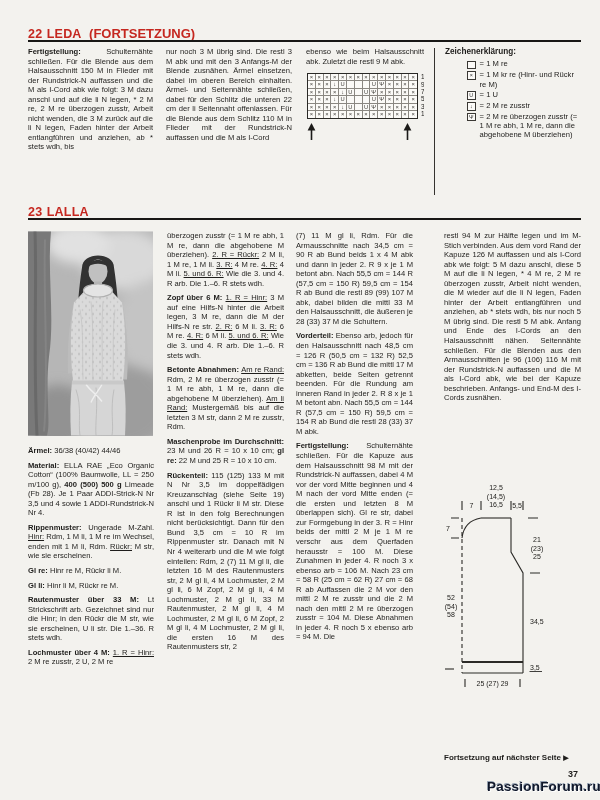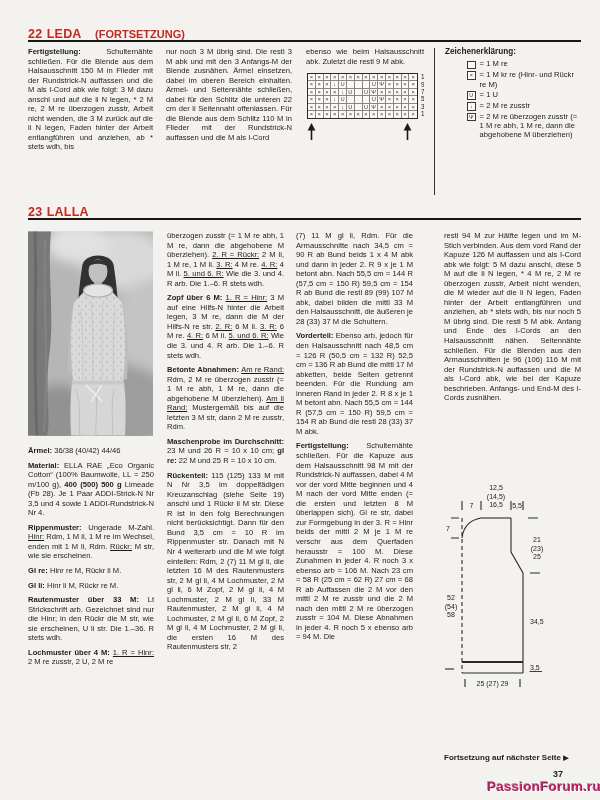--- a/index.html
+++ b/index.html
@@ -1,21 +1,21 @@
 <!DOCTYPE html>
 <html><head>
 <meta charset="utf-8">
 <style>
   html,body{margin:0;padding:0;background:#d9d8d4;}
   .page{position:relative;width:600px;height:800px;margin:0 auto;background:#f3f2ee;
         font-family:"Liberation Sans",sans-serif;color:#1e1d1b;overflow:hidden;}
   
   .sec-head{position:absolute;left:28px;color:#c5271f;font-weight:bold;white-space:nowrap;}
   .sec-head .num,.sec-head .title{font-size:12.5px;letter-spacing:.2px;}
-  .sec-head .sub{font-size:11px;margin-left:9px;}
+  .sec-head .sub{font-size:13px;margin-left:3px;}
   .rule{position:absolute;left:28px;width:553px;height:1.5px;background:#181715;}
   .vdiv{position:absolute;width:1px;background:#35332f;}
   
   .tcol{position:absolute;font-size:7.6px;line-height:9.55px;text-align:justify;overflow:hidden;}
   .tcol p.para{margin:0 0 5px 0;}
   .b{font-weight:bold;}
   .u{text-decoration:underline;}
   
   .legend{position:absolute;font-size:7.6px;line-height:9.4px;}
   .legend-title{font-weight:bold;font-size:8.2px;margin:0 0 3px 0;}
@@ -35,24 +35,24 @@
   .chart-arrow{position:absolute;top:50px;}
   
   .photo{position:absolute;left:28px;top:231px;width:125px;height:205px;
        filter:grayscale(1) contrast(.97) brightness(1.02);}
   
   .schematic{position:absolute;left:438px;top:478px;}
   .schematic text{font-size:7px;fill:#23221f;font-family:"Liberation Sans",sans-serif;}
   
   .continuation{position:absolute;left:444px;top:753px;width:150px;font-size:8px;font-weight:bold;}
   .continuation .tri{font-size:7px;}
-  .pagenum{position:absolute;left:538px;top:769px;width:40px;text-align:center;
+  .pagenum{position:absolute;left:538px;top:769px;width:40px;text-align:right;
        font-size:9px;font-weight:bold;}
   .watermark{position:absolute;left:487px;top:779px;font-size:13.5px;font-weight:bold;letter-spacing:.2px;
-       color:#be185d;text-shadow:.8px .8px 0 #ffffff,-.8px -.8px 0 #93a0b1;}
+       color:#0f172a;text-shadow:.8px .8px 0 #ffffff,-.8px -.8px 0 #93a0b1;}
 </style>
 </head>
 <body>
 
 <div class="page">
 
   <div class="sec-head" style="top:24px;">
     <span class="num">22</span>
     <span class="title">LEDA</span>
     <span class="sub">(FORTSETZUNG)</span>

